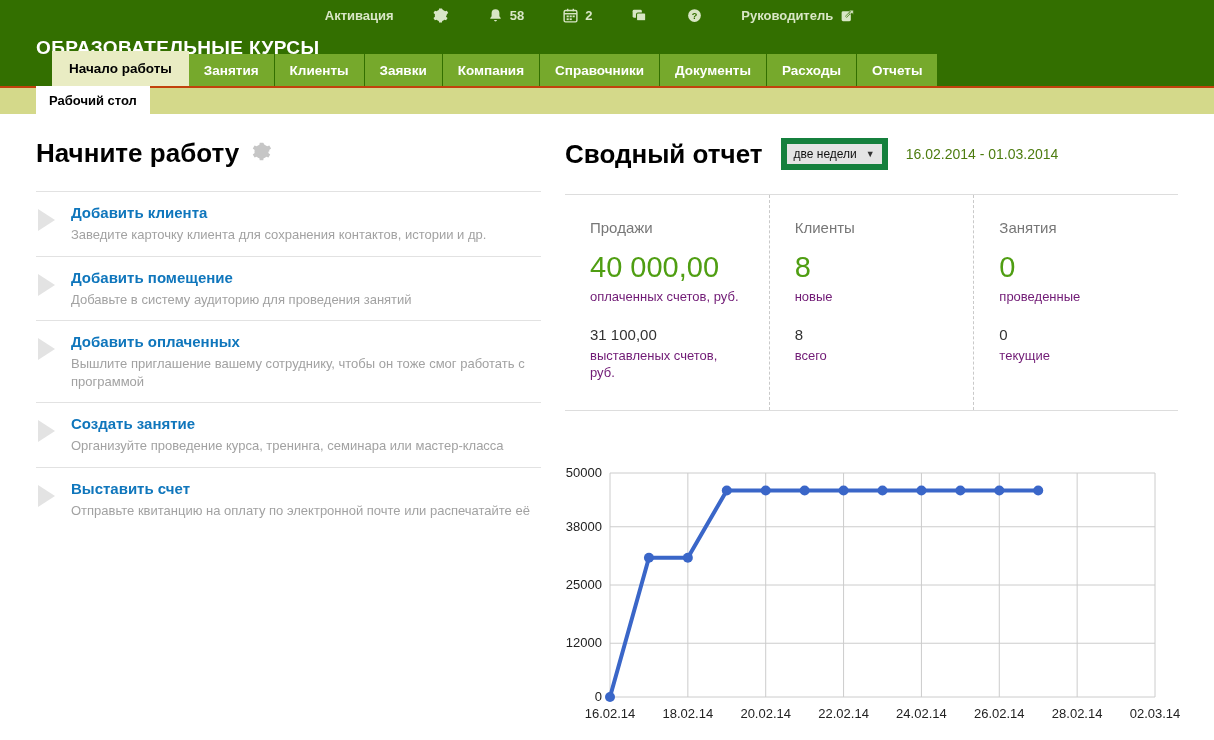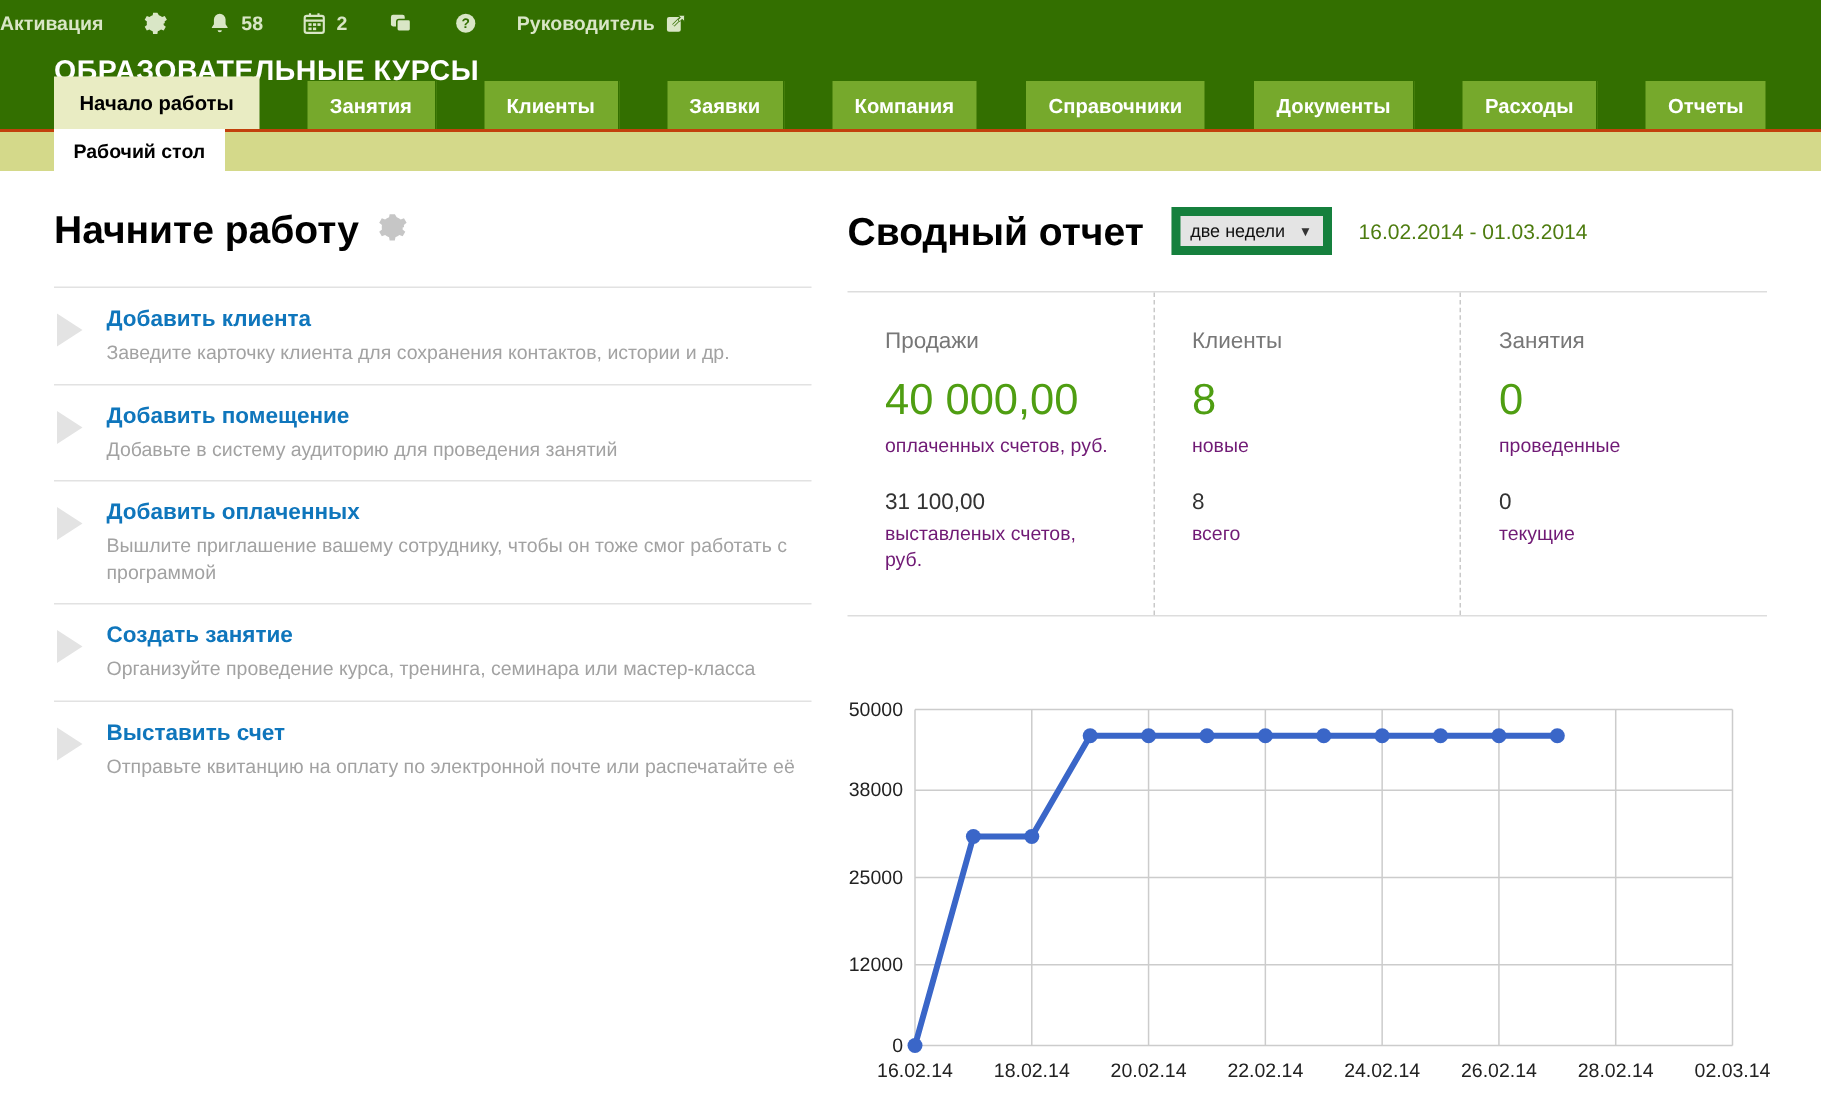--- a/index.html
+++ b/index.html
@@ -6,29 +6,29 @@
   html,body { margin:0; padding:0; }
   body {
     width:1214px; height:740px; overflow:hidden;
     background:#ffffff;
     font-family:"Liberation Sans", sans-serif;
     -webkit-font-smoothing:antialiased;
   }
   
   .header-block { background:#336f00; }
   .topbar {
-    height:30px; display:flex; align-items:center; justify-content:flex-start;
-    gap:26px; padding-right:32px;
+    height:30px; display:flex; align-items:center; justify-content:center;
+    gap:38px; padding-right:32px;
     color:#d9e6c6; font-size:13px; font-weight:bold;
   }
   .topbar .tb-item { display:flex; align-items:center; gap:6px; cursor:pointer; }
   .topbar svg { display:block; }
   .logo-row { height:36px; display:flex; align-items:center; padding-left:36px; }
   .logo { color:#ffffff; font-size:19px; font-weight:bold; letter-spacing:.4px; }
-  .tabs { display:flex; align-items:flex-end; padding-left:36px; height:20px;gap:32px; }
+  .tabs { display:flex; align-items:flex-end; padding-left:52px; height:20px; }
   .tab {
     height:32px; display:flex; align-items:center; padding:0 15px;
     background:#76a92c; color:#fff; font-weight:bold; font-size:13.5px;
     border-right:1px solid #336f00; cursor:pointer; white-space:nowrap;
   }
   .tab:first-child { border-left:1px solid #336f00; }
   .tab.active {
     background:#e9ecc3; color:#000; height:35px; margin-top:-3px;
     border-right:none; border-left:none; padding:0 17px; position:relative; z-index:2;
   }
@@ -62,21 +62,20 @@
   .report-head { display:flex; align-items:center; gap:18px; margin-top:6px; }
   .period-select {
     display:flex; align-items:center; gap:9px; background:#e4e4e4;
     border:6px solid #15803d; padding:3px 7px; font-size:12px; color:#111; cursor:pointer;
   }
   .period-caret { font-size:9px; color:#333; }
   .date-range { font-size:14px; color:#4d7c0f; }
   .stats {
     display:flex; border-top:1px solid #dddddd; border-bottom:1px solid #dddddd;
     margin-top:24px;
-    justify-content:flex-end;
   }
   .stat { flex:1; padding:24px 8px 28px 25px; }
   .stat + .stat { border-left:1px dashed #c9c9c9; }
   .stat-label { font-size:15px; color:#777777; }
   .stat-big { font-size:29px; color:#4f9e12; margin-top:15px; }
   .stat-cap { font-size:13px; color:#701a75; margin-top:5px; line-height:1.3; }
   .stat-sec { font-size:15px; color:#333333; margin-top:20px; }
   .chart-wrap { margin-top:40px; }
   .chart-wrap svg text { font-family:"Liberation Sans", sans-serif; }
 </style>

